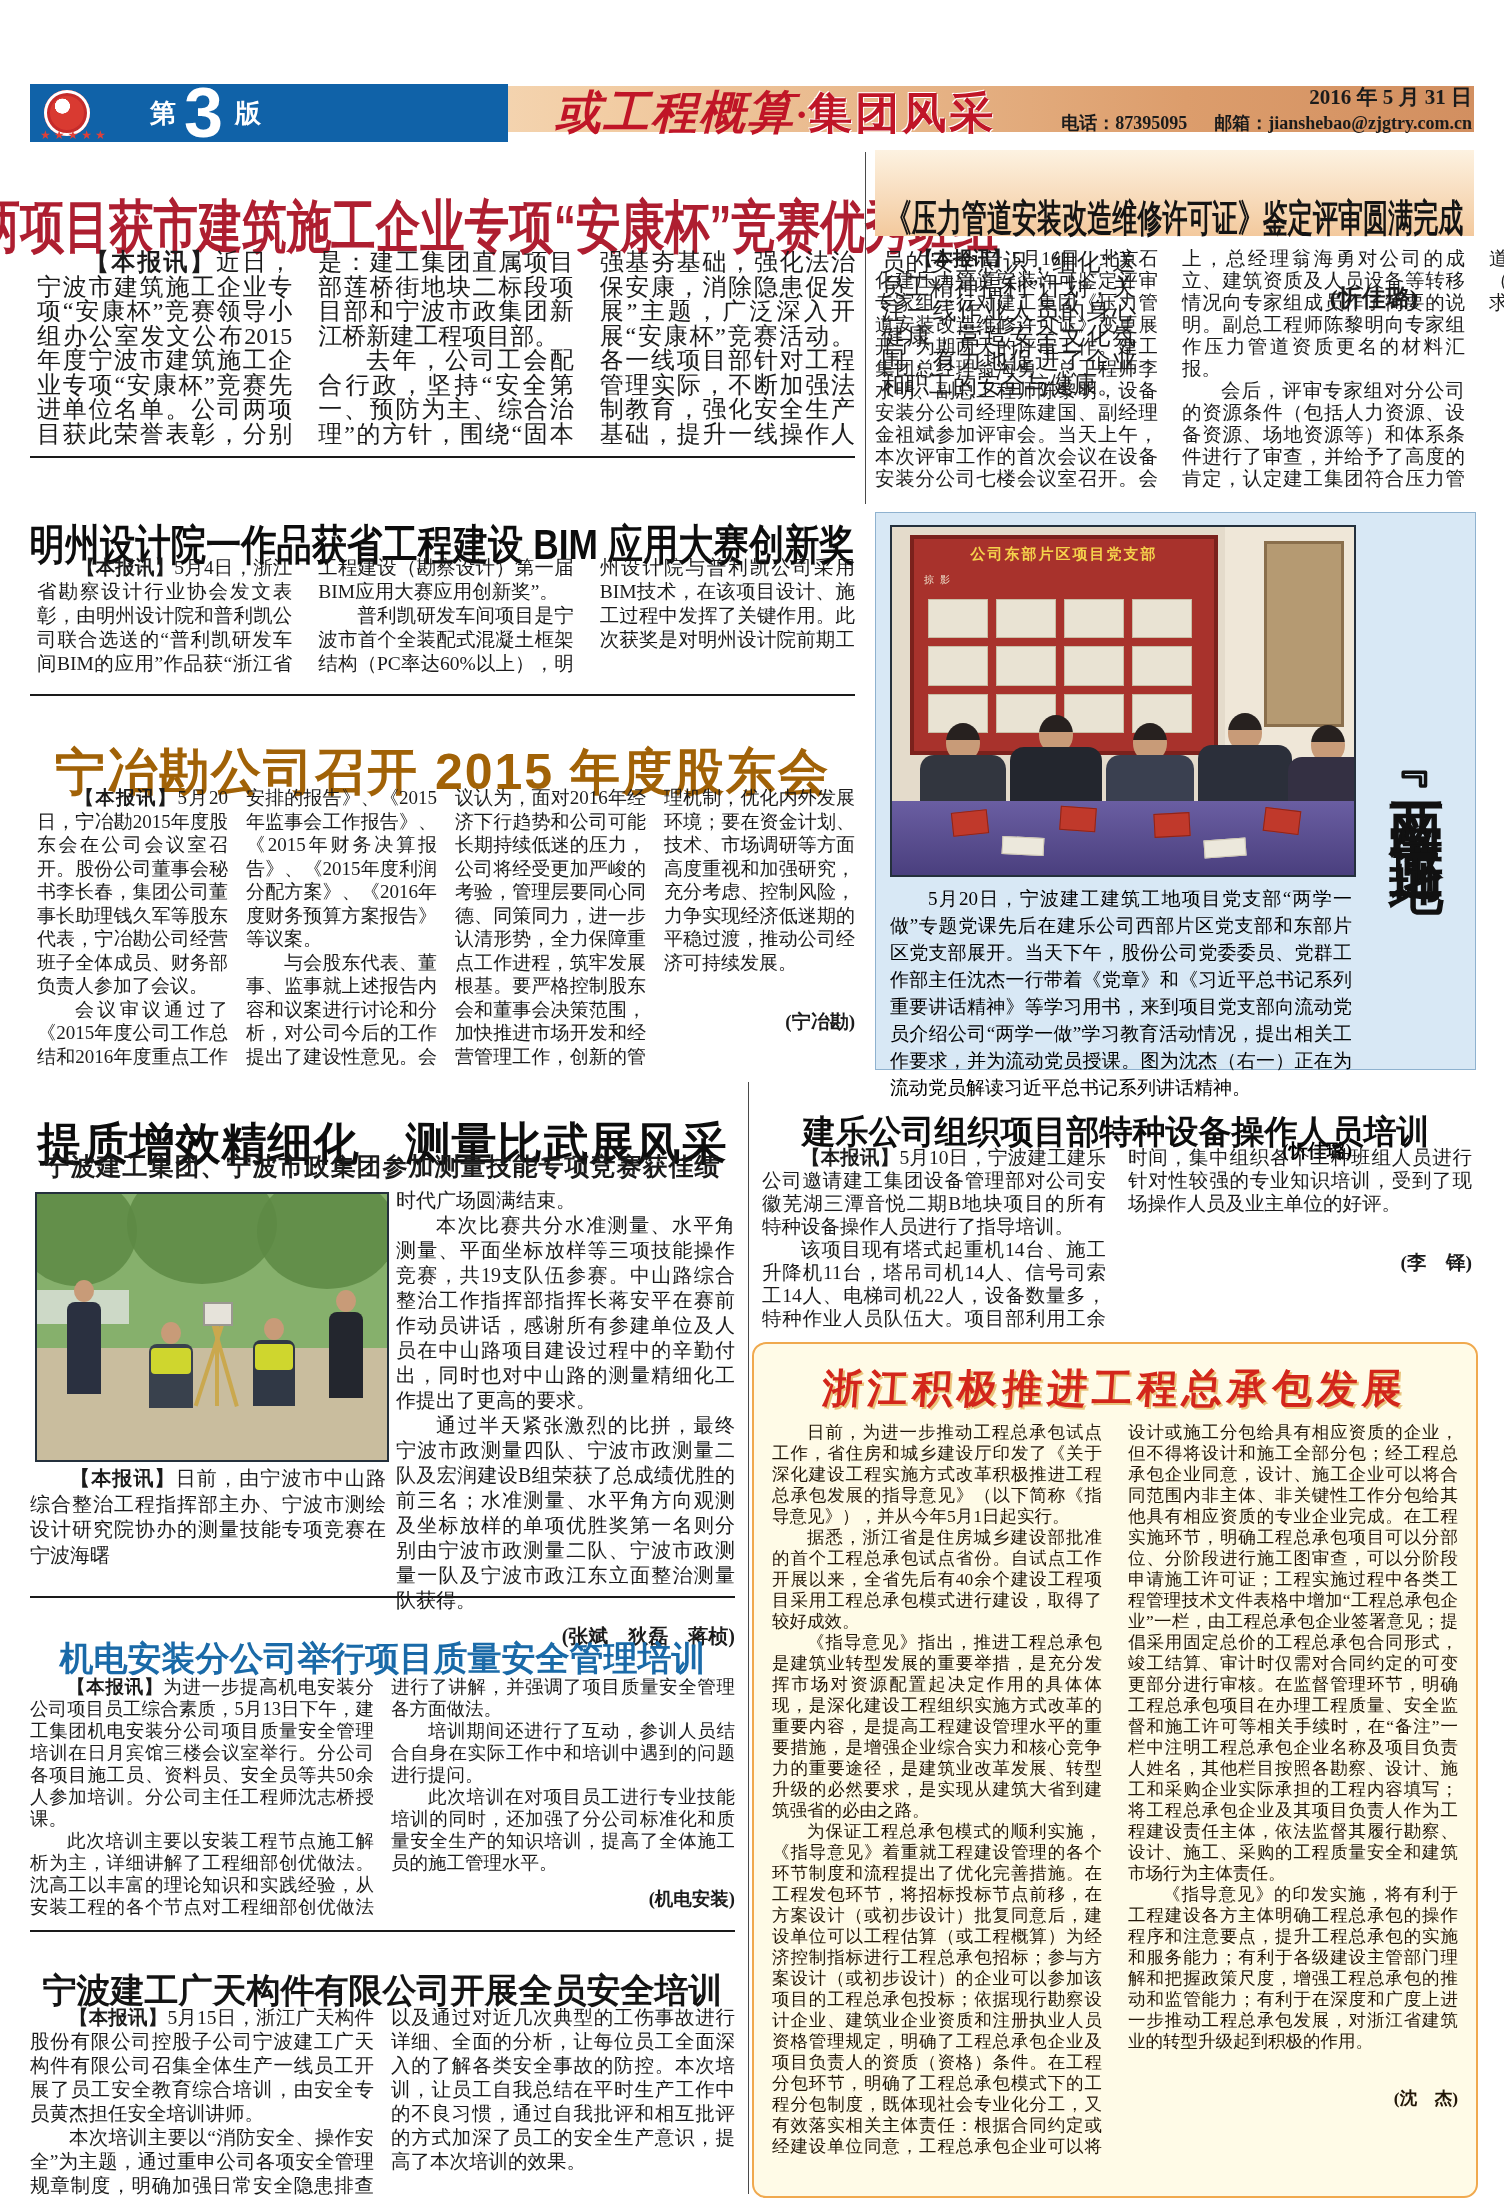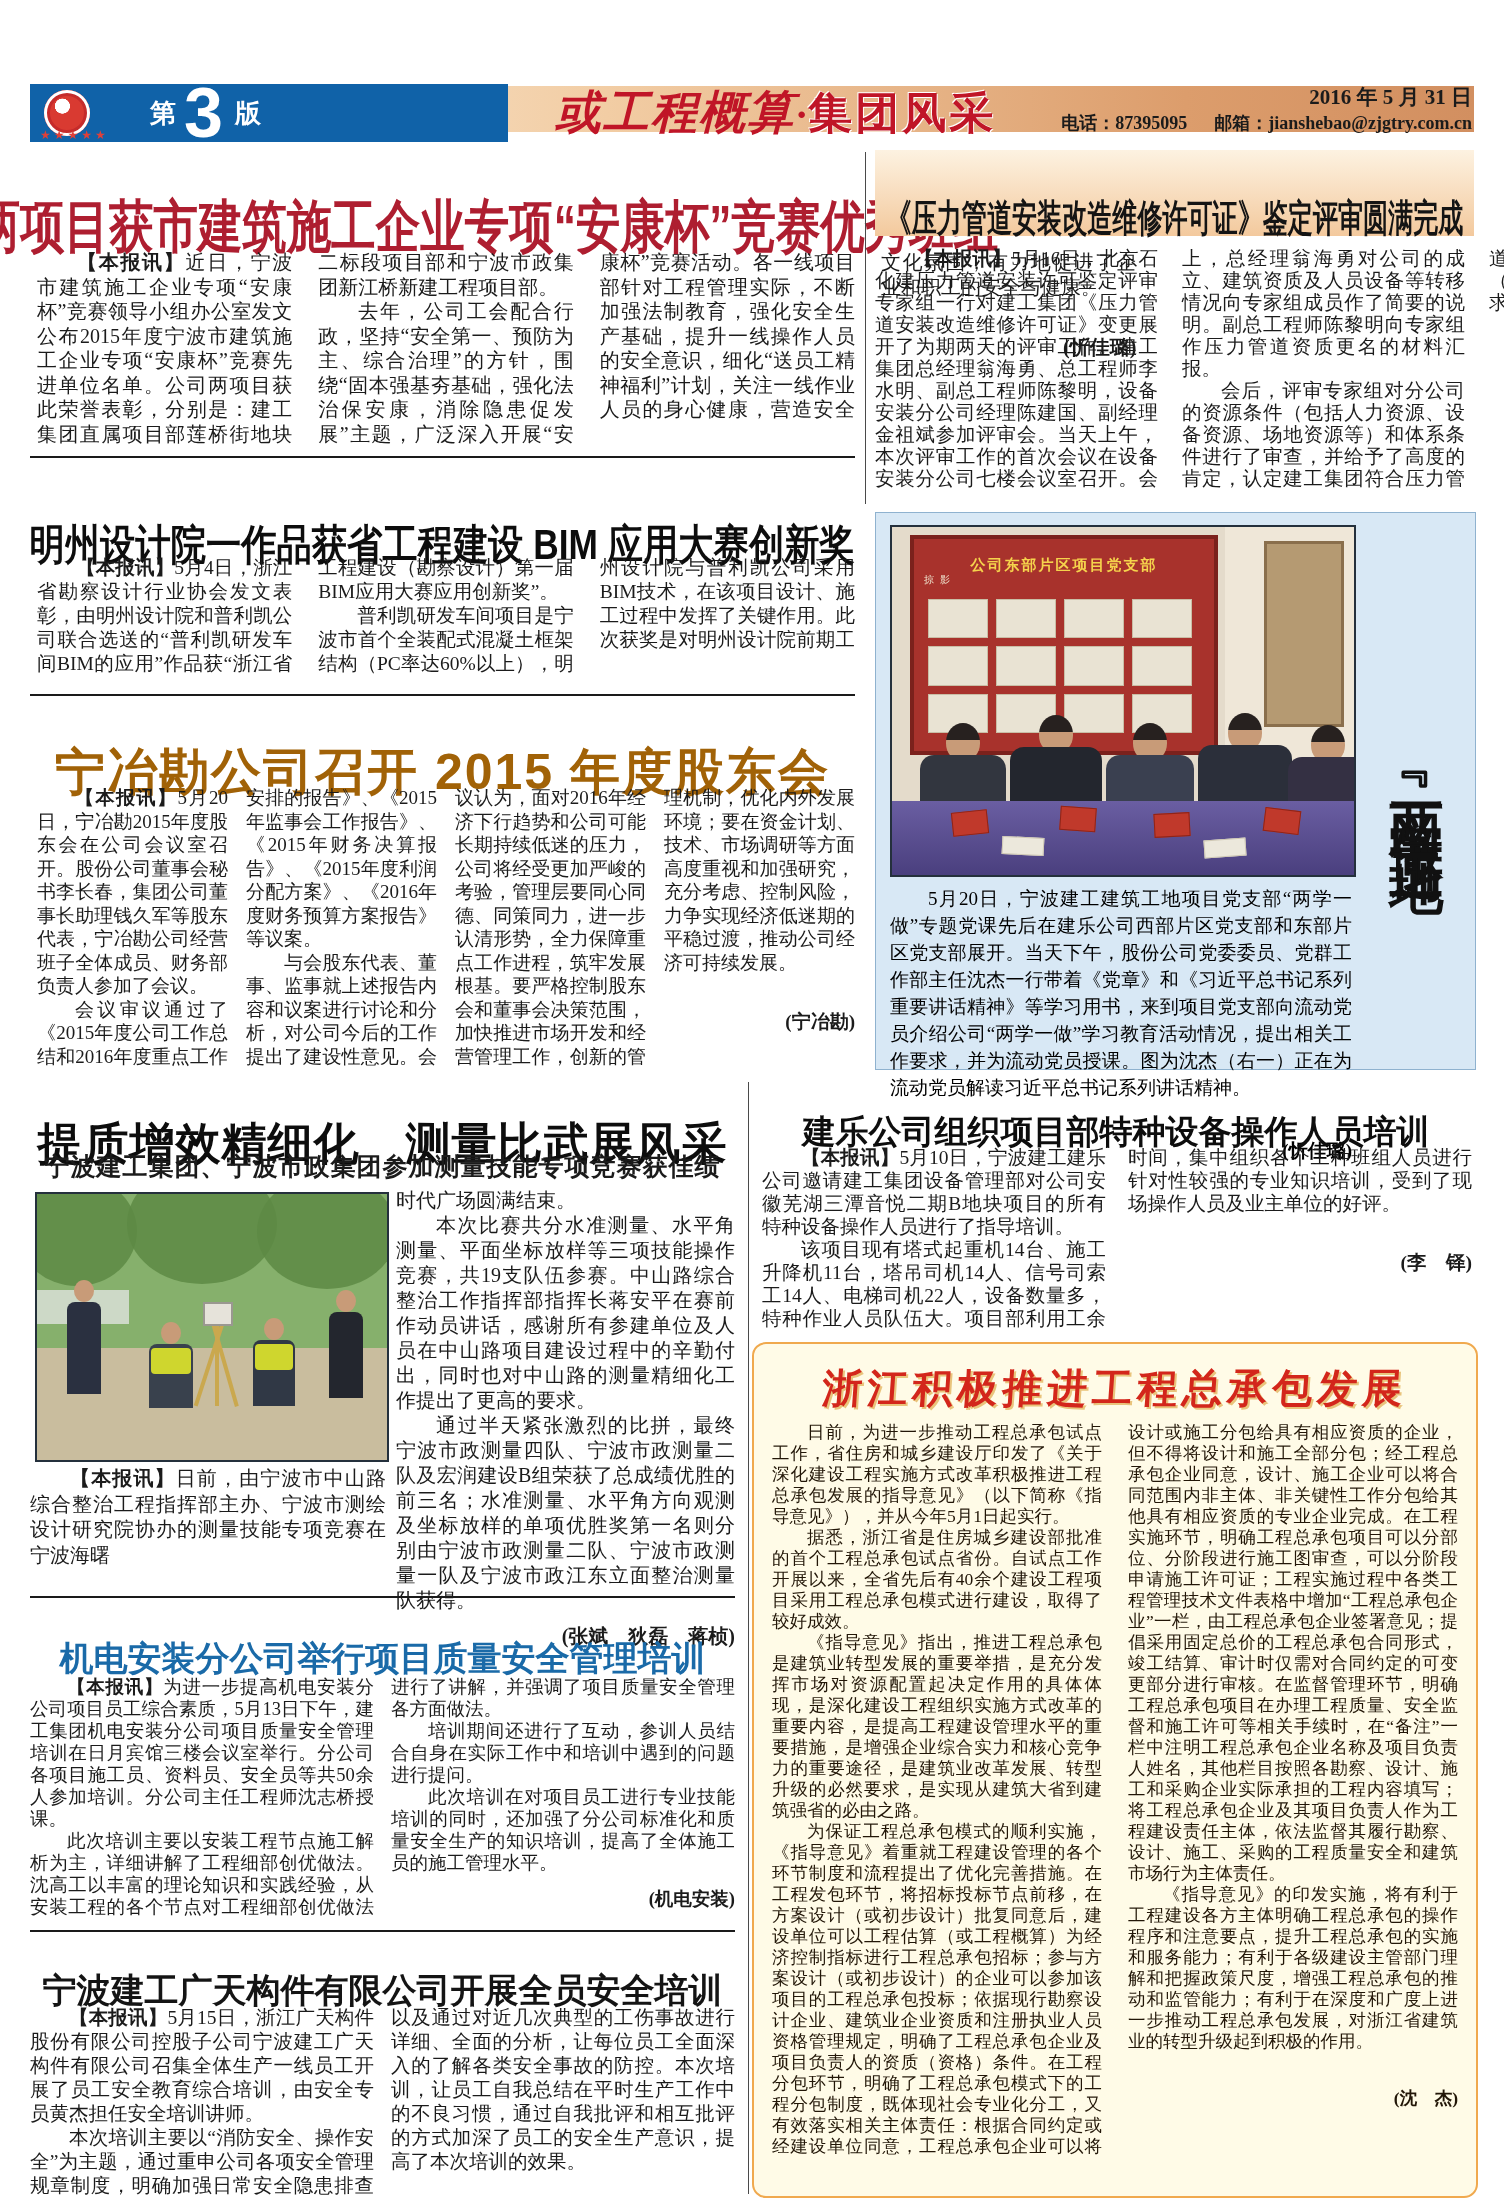--- a/index.html
+++ b/index.html
@@ -55,21 +55,21 @@
   
   .panel{background:#d8e8f5;border:1px solid #8fb2cf;}
   .photoframe{border:2px solid #24303c;background:#5c524a;overflow:hidden;}
   .caption{font-size:19px;line-height:27px;text-align:justify;color:#000;}
   .vtitle{writing-mode:vertical-rl;text-orientation:upright;font-weight:bold;font-size:54px;letter-spacing:8px;
           color:#111;display:flex;align-items:center;justify-content:center;
           font-family:"Liberation Serif","DejaVu Serif",serif;}
   
   .pwall{position:absolute;inset:0;background:linear-gradient(90deg,#e4dbcb 0 72%,#efe7d8 72% 100%);}
   .pboard{position:absolute;left:18px;top:8px;width:300px;height:212px;background:#a8322c;border:4px solid #7b211c;}
-  .pboard .btitle{position:absolute;left:0;right:0;top:17px;text-align:center;color:#f5d34c;font-size:15px;font-weight:bold;letter-spacing:2px;}
+  .pboard .btitle{position:absolute;left:0;right:0;top:6px;text-align:center;color:#f5d34c;font-size:15px;font-weight:bold;letter-spacing:2px;}
   .pboard .bsub{position:absolute;left:10px;top:34px;color:#f0e6d0;font-size:10px;letter-spacing:6px;}
   .grid{position:absolute;left:14px;top:60px;width:264px;height:134px;display:grid;grid-template-columns:repeat(4,1fr);grid-gap:8px;}
   .grid div{background:#e9e3d3;border:1px solid #c9bea6;}
   .pframe2{position:absolute;right:10px;top:14px;width:74px;height:180px;background:#b59a72;border:3px solid #8a6f4c;}
   .person{position:absolute;}
   .person .head{position:absolute;left:50%;transform:translateX(-50%);top:0;width:34px;height:38px;border-radius:50% 50% 46% 46%;
                 background:linear-gradient(180deg,#27211f 0 45%,#c89b78 45% 100%);}
   .person .torso{position:absolute;left:0;right:0;top:32px;bottom:0;border-radius:14px 14px 0 0;}
   .ptable{position:absolute;left:0;right:0;bottom:0;height:74px;background:linear-gradient(180deg,#6a5ea2,#4a3f7e);}
   .book{position:absolute;width:34px;height:22px;background:#c0392b;border:1px solid #8e2418;}
@@ -112,21 +112,21 @@
       <span>电话：</span><span>87395095</span>
       <span style="display:inline-block;width:18px;"></span>
       <span>邮箱：</span><span>jianshebao@zjgtry.com.cn</span>
     </div>
   </div>
 
   <section>
     <h1 class="abs hl hl-a" style="left:30px;top:156px;width:825px;height:66px;">
       <span class="sq">公司两项目获市建筑施工企业专项“安康杯”竞赛优秀班组</span>
     </h1>
-    <div class="abs body cols3" style="left:37px;top:250px;width:818px;height:206px;column-gap:26px;font-size:20px;line-height:24.5px;">
+    <div class="abs body cols3" style="left:37px;top:250px;width:818px;height:206px;column-gap:26px;font-size:24px;line-height:24.5px;">
       <p class="para"><b class="lead">【本报讯】</b><span>近日，宁波市建筑施工企业专项“安康杯”竞赛领导小组办公室发文公布2015年度宁波市建筑施工企业专项“安康杯”竞赛先进单位名单。公司两项目获此荣誉表彰，分别是：建工集团直属项目部莲桥街地块二标段项目部和宁波市政集团新江桥新建工程项目部。</span></p>
       <p class="para"><span>去年，公司工会配合行政，坚持“安全第一、预防为主、综合治理”的方针，围绕“固本强基夯基础，强化法治保安康，消除隐患促发展”主题，广泛深入开展“安康杯”竞赛活动。各一线项目部针对工程管理实际，不断加强法制教育，强化安全生产基础，提升一线操作人员的安全意识，细化“送员工精神福利”计划，关注一线作业人员的身心健康，营造安全文化氛围，有力地促进了企业和职工的安全与健康。</span><span class="credit">(忻佳璐)</span></p>
     </div>
   </section>
 
   <div class="abs vr" style="left:865px;top:152px;height:352px;"></div>
 
   <section>
     <div class="abs bbox" style="left:875px;top:150px;width:599px;height:86px;"></div>
     <h1 class="abs hl hl-b" style="left:875px;top:150px;width:599px;height:86px;">

